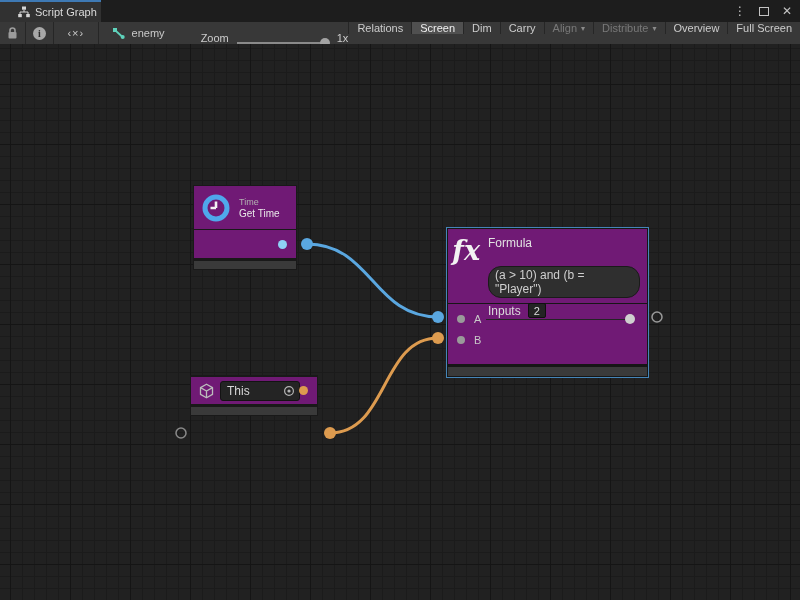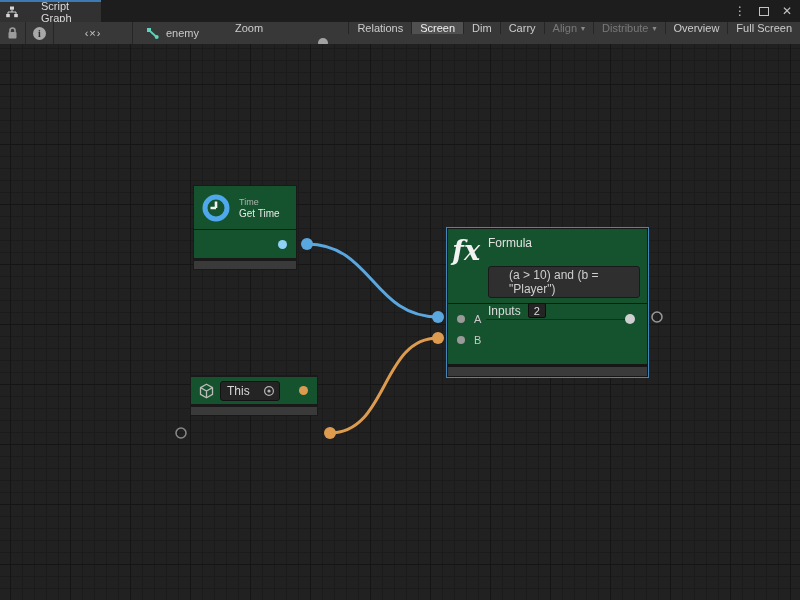--- a/index.html
+++ b/index.html
@@ -3,34 +3,34 @@
 <meta charset="utf-8">
 <style>
   * { margin:0; padding:0; box-sizing:border-box; }
   html,body { width:800px; height:600px; overflow:hidden; background:#1d1d1d; }
   body { font-family:"Liberation Sans","DejaVu Sans",sans-serif; -webkit-font-smoothing:antialiased; }
   .window { position:relative; width:800px; height:600px; background:#1d1d1d; }
 
   
   .titlebar { position:absolute; left:0; top:0; width:800px; height:22px; background:#1d1d1d; }
   .tab { position:absolute; left:0; top:0; width:101px; height:22px; background:#313131;
-         border-top:2px solid #3e79b4; display:flex; align-items:center; gap:23px; padding-left:6px;
+         border-top:2px solid #3e79b4; display:flex; align-items:center; gap:5px; padding-left:18px;
          color:#dadada; font-size:11px; }
   .win-controls { position:absolute; right:8px; top:0; height:22px; display:flex; align-items:center; gap:13px; color:#c3c3c3; }
   .win-controls .glyph { font-size:12px; line-height:1; cursor:default; }
   .maxbox { width:10px; height:9px; border:1.5px solid #c3c3c3; }
 
   
   .toolbar { position:absolute; left:0; top:22px; width:800px; height:22px; background:#383838;
              display:flex; align-items:stretch; color:#cccccc; font-size:11px; }
   .tbtn { display:flex; align-items:center; justify-content:center; padding:0 8px; border-right:1px solid #262626; cursor:default; }
   .tbtn.icon-btn { padding:0 7px; }
   .tbtn.code-btn { width:79px; color:#c9c9c9; font-size:11px; letter-spacing:1px; }
   .breadcrumb { display:flex; align-items:center; gap:6px; margin-left:13px; color:#c9c9c9; }
-  .zoomgrp { display:flex; align-items:flex-start; gap:8px; margin-left:36px;flex-direction:column; }
+  .zoomgrp { display:flex; align-items:flex-end; gap:8px; margin-left:36px; }
   .zoom-track { position:relative; width:92px; height:2px; background:#8a8a8a; }
   .zoom-handle { position:absolute; right:-1px; top:-4px; width:10px; height:10px; border-radius:50%; background:#a2a2a2; }
   .tb-buttons { margin-left:auto; display:flex; align-items:flex-start; }
   .tb-buttons .tbtn { border-right:none; border-left:1px solid #262626; white-space:nowrap; }
   .tbtn.active { background:#505050; color:#efefef; }
   .tbtn.disabled { color:#787878; }
   .dd-arrow { font-size:8px; margin-left:4px; color:#8a8a8a; }
 
   
   .canvas { position:absolute; left:0; top:44px; width:800px; height:556px; background-color:#212121;
@@ -40,59 +40,59 @@
       linear-gradient(#1b1b1b 1px, transparent 1px),
       linear-gradient(90deg,#1b1b1b 1px, transparent 1px);
     background-size:60px 60px,60px 60px,12px 12px,12px 12px;
     background-position:0 40px,10px 0,10px 4px,10px 4px; }
 
   .wires { position:absolute; left:0; top:0; width:800px; height:556px; z-index:3; pointer-events:none; }
   .wires * { pointer-events:auto; }
 
   
   .node { position:absolute; z-index:2; background:#191919; padding:1px; }
-  .nblock { background:#14532d; }
+  .nblock { background:#701a75; }
   .nheader { display:flex; align-items:center; gap:8px; padding-left:7px; }
   .ncat { font-size:9px; color:#b2b2b2; margin-bottom:1px; }
   .ntitle { font-size:10px; color:#e9e9e9; }
   .nfooter { height:8px; margin-top:3px; background:#3a3a3a; }
 
   
   .node-time { left:193px; top:141px; width:104px; }
   .node-time .nheader { height:43px; }
   .node-time .nbody { position:relative; height:28px; margin-top:1px; }
   .port-dot { position:absolute; border-radius:50%; }
   .port-time-out { right:9px; top:50%; margin-top:-4.5px; width:9px; height:9px; background:#8ed1f5; }
 
   
   .node-formula { left:446px; top:183px; width:203px; border:1px solid #4585b8; background:#161616; }
   .node-formula .nheader { align-items:flex-start; padding:7px 7px 0 9px; height:74px;justify-content:flex-end; }
   .fx-glyph { font-family:"DejaVu Serif","Liberation Serif",serif; font-style:italic; font-weight:bold;
               font-size:27px; color:#f2f2f2; width:32px; line-height:1.1; }
   .formula-col { flex:1; }
   .formula-title { font-size:12px; color:#e2e2e2; margin-bottom:16px; }
-  .formula-box { width:152px; height:32px; background:#2f2f2f; border:1px solid #1a1a1a; border-radius:3px;
-                 padding:1px 20px; font-size:12px; line-height:14px; color:#cfcfcf; overflow:hidden; }
+  .formula-box { width:152px; height:32px; background:#2f2f2f; border:1px solid #1a1a1a; border-radius:13px;
+                 padding:1px 6px; font-size:12px; line-height:14px; color:#cfcfcf; overflow:hidden; }
   .inputs-row { display:flex; align-items:center; gap:7px; margin-top:5px; }
   .inputs-label { font-size:12px; color:#dcdcdc; }
   .inputs-count { width:18px; height:15px; background:#242424; border:1px solid #0f0f0f; border-radius:2px;
                   display:flex; align-items:center; justify-content:center; font-size:11px; color:#dcdcdc; }
   .node-formula .nbody { margin-top:1px; padding:4px 0 14px 0; }
   .prow { position:relative; height:21px; display:flex; align-items:center; }
   .prow .in-dot { position:static; width:8px; height:8px; margin-left:9px; background:#9a9a9a; border-radius:50%; }
   .prow .plabel { margin-left:9px; font-size:11px; color:#c9c9c9; z-index:1; }
   .row-line { position:absolute; left:38px; right:14px; top:50%; height:1px; background:#242424; }
   .out-dot { position:absolute; right:12px; top:50%; margin-top:-5px; width:10px; height:10px; background:#cfcfcf; border-radius:50%; }
   .node-formula .nfooter { margin-top:3px; height:9px; }
 
   
   .node-getname { left:190px; top:331px; width:128px; }
   .node-getname .nheader { height:43px; }
   .node-getname .nbody { position:relative; height:27px; margin-top:1px; display:flex; align-items:center; gap:6px; padding-left:8px; }
-  .this-field { display:flex; align-items:center; width:60px; height:20px; background:#242424;
+  .this-field { display:flex; align-items:center; width:80px; height:20px; background:#242424;
                 border:1px solid #131313; border-radius:3px; padding:0 4px 0 6px; }
   .this-text { flex:1; font-size:12px; color:#d8d8d8; }
   .port-name-out { right:9px; top:50%; margin-top:-4.5px; width:9px; height:9px; background:#dd9b4f; }
 
   svg { display:block; }
 </style>
 </head>
 <body>
 
 <div class="window">

